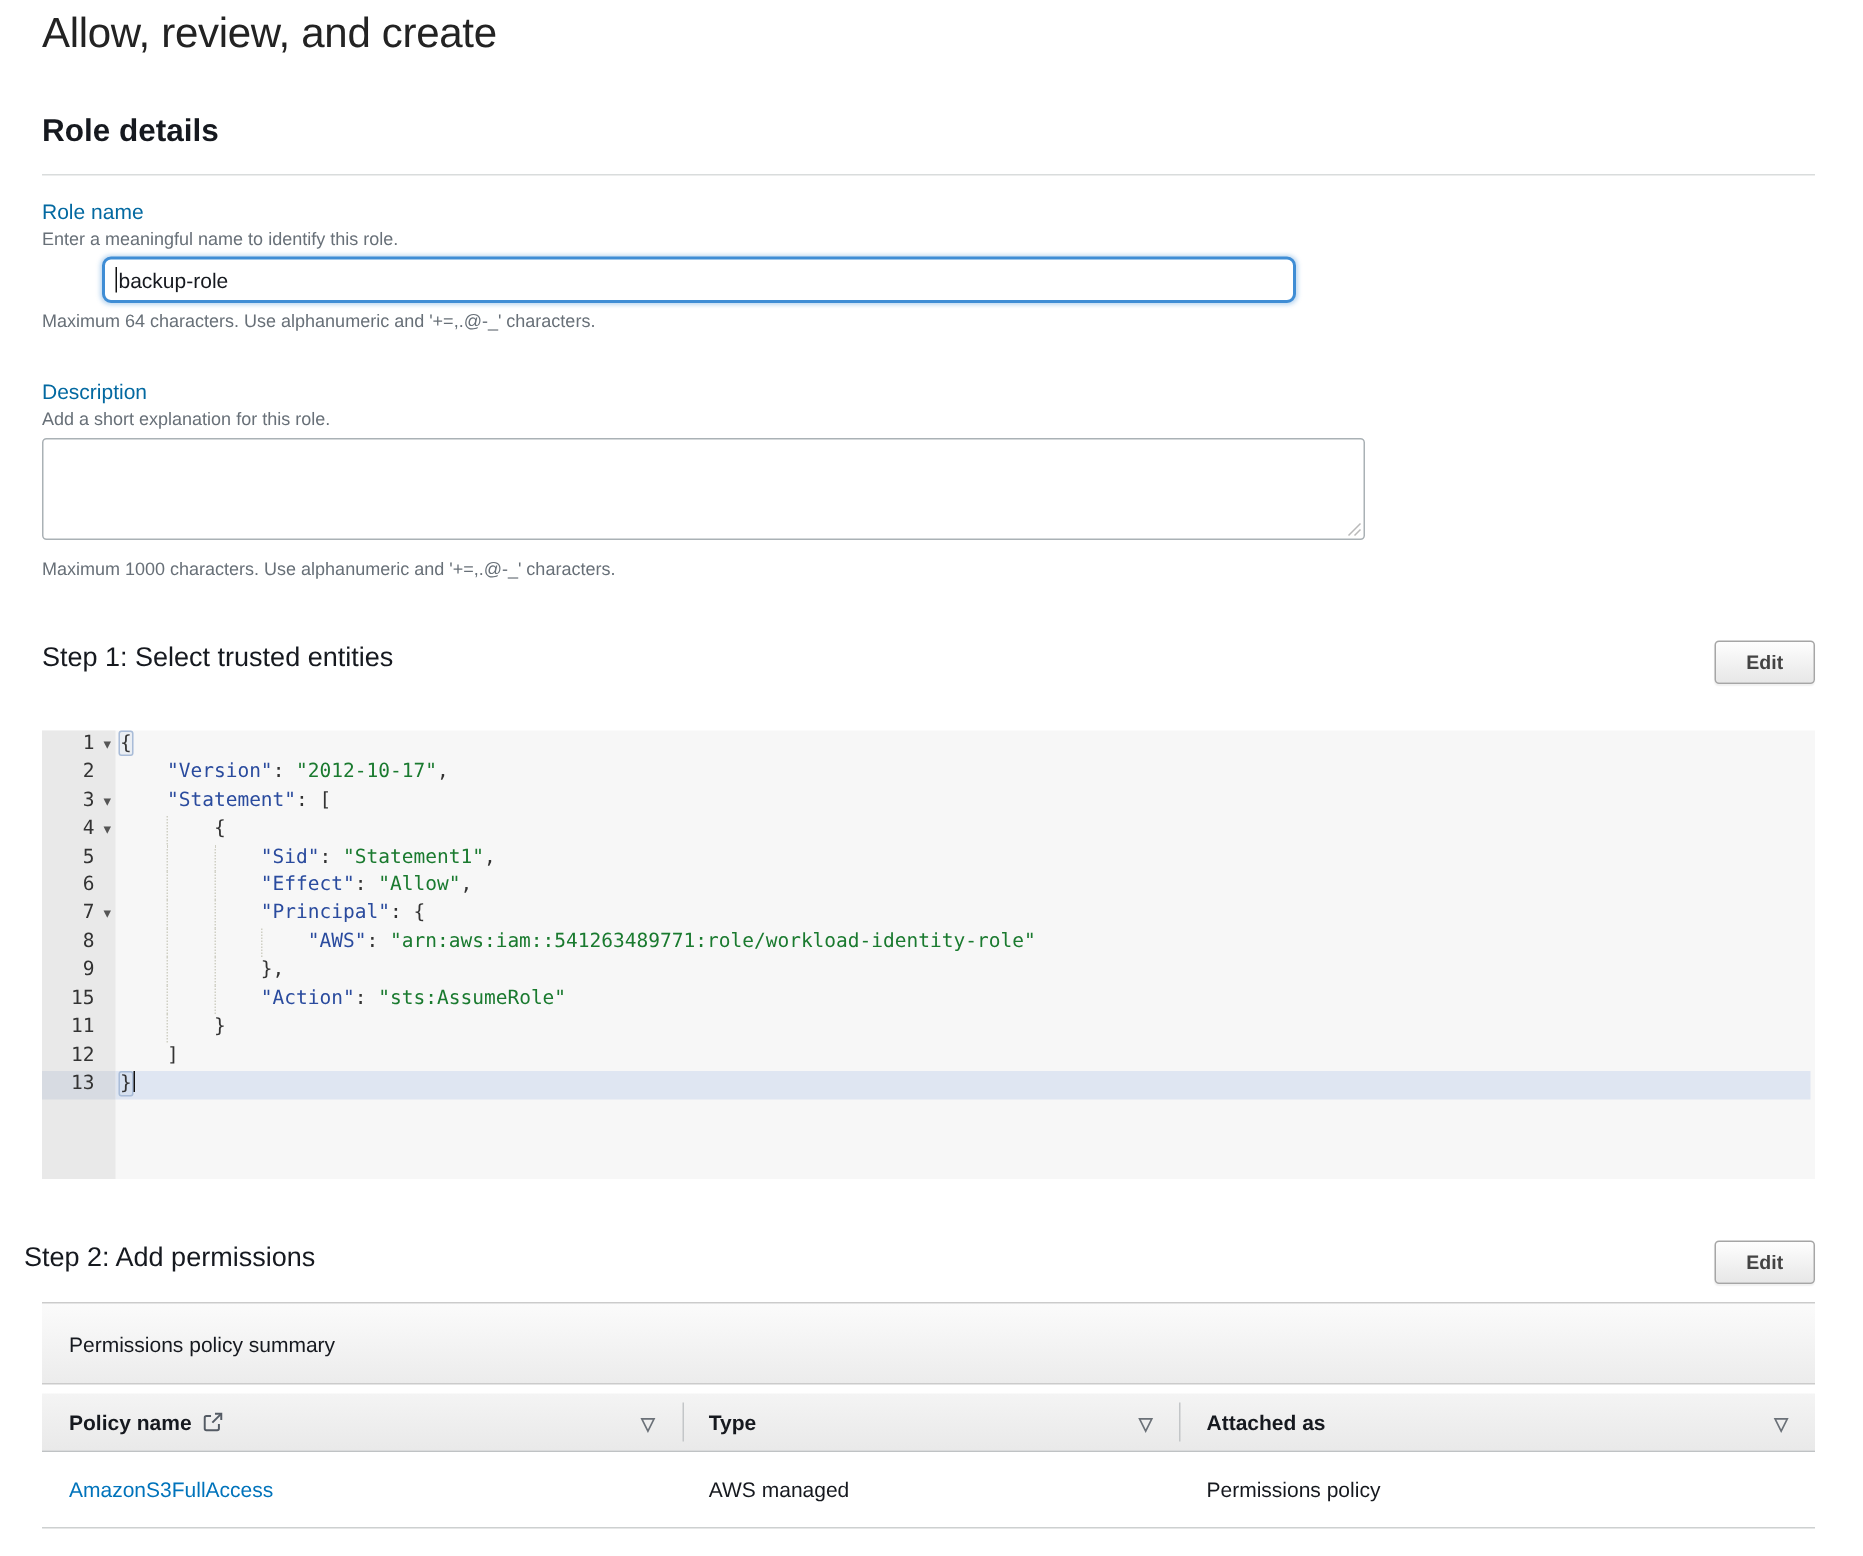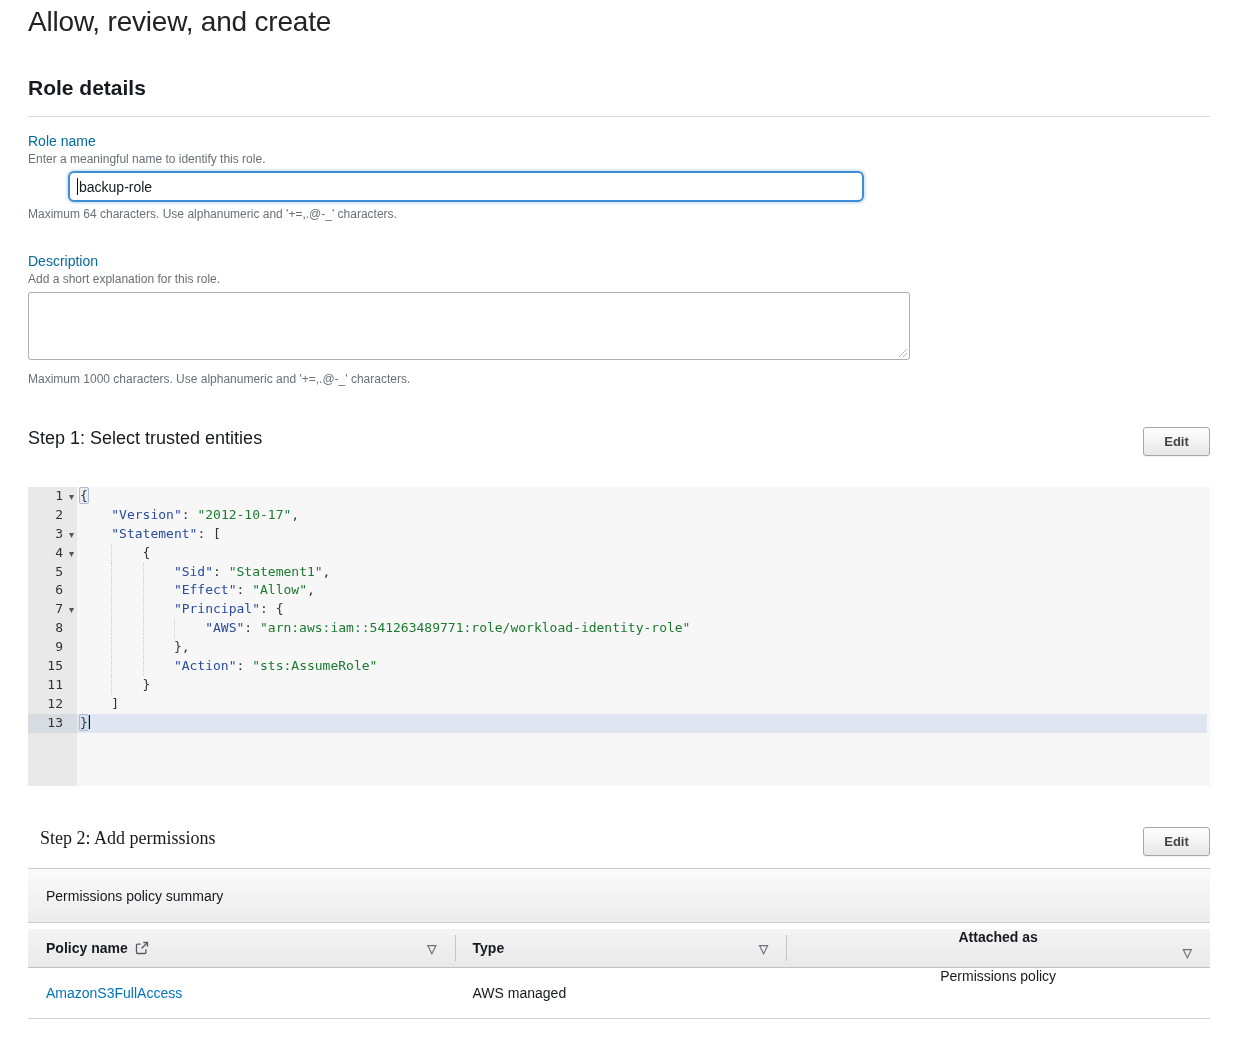--- a/index.html
+++ b/index.html
@@ -53,21 +53,21 @@
 
   
   .card-header { left:28px; top:868px; width:1182px; height:55px;
     background:linear-gradient(#fbfbfb,#ececec); border-top:1px solid #cbcbcb; border-bottom:1px solid #cbcbcb;
     display:flex; align-items:center; padding:0 18px; font-size:14px; color:#16191f; }
   .table-header { left:28px; top:929px; width:1182px; height:39px;
     background:linear-gradient(#f4f4f4,#e9e9e9); border-bottom:1px solid #bfc2c4; display:flex; }
   .table-row { left:28px; top:968px; width:1182px; height:51px; background:#fff;
     border-bottom:1px solid #cdd0d0; display:flex; }
   .th, .td { display:flex; align-items:center; padding:0 18px; position:relative; font-size:14px; }
-  .col-1 { width:444px; } .col-2 { width:345px; } .col-3 { width:441px;flex-direction:column; }
+  .col-1 { width:444px; } .col-2 { width:345px; } .col-3 { width:441px; }
   .th { font-weight:700; color:#16191f; }
   .th + .th::before { content:""; position:absolute; left:0; top:6px; height:26px; border-left:1px solid #c3c6c8; }
   .filter-icon { margin-left:auto; cursor:pointer; line-height:1; }
   .filter-icon::before { content:"▽"; font-size:12px; color:#6b7178; }
   .ext-link-icon { margin-left:7px; display:inline-flex; }
   .policy-link { color:#0073bb; text-decoration:none; cursor:pointer; }
 </style>
 </head>
 <body>
 
@@ -123,21 +123,21 @@
         <div class="code-line"><span class="ind"></span><span class="ind guide"></span><span class="ind guide"></span><span class="seg-key">"Principal"</span><span class="seg-punc">: {</span></div>
         <div class="code-line"><span class="ind"></span><span class="ind guide"></span><span class="ind guide"></span><span class="ind guide"></span><span class="seg-key">"AWS"</span><span class="seg-punc">: </span><span class="seg-str">"arn:aws:iam::541263489771:role/workload-identity-role"</span></div>
         <div class="code-line"><span class="ind"></span><span class="ind guide"></span><span class="ind guide"></span><span class="seg-punc">},</span></div>
         <div class="code-line"><span class="ind"></span><span class="ind guide"></span><span class="ind guide"></span><span class="seg-key">"Action"</span><span class="seg-punc">: </span><span class="seg-str">"sts:AssumeRole"</span></div>
         <div class="code-line"><span class="ind"></span><span class="ind guide"></span><span class="seg-punc">}</span></div>
         <div class="code-line"><span class="ind"></span><span class="seg-punc">]</span></div>
         <div class="code-line active"><span class="seg-brace">}</span><span class="editor-caret"></span></div>
       </div>
   </div>
 
-  <h3 class="abs step-heading" style="left:40px; top:828px;font-family:Liberation Serif, serif;">Step 2: Add permissions</h3>
+  <h3 class="abs step-heading" style="left:16px; top:828px;">Step 2: Add permissions</h3>
   <button class="abs edit-btn" style="left:1143px; top:827px;">Edit</button>
 
   <div class="abs card-header">
     <span>Permissions policy summary</span>
   </div>
 
   <div class="abs table-header">
     <div class="th col-1">
       <span>Policy name</span>
       <span class="ext-link-icon">

